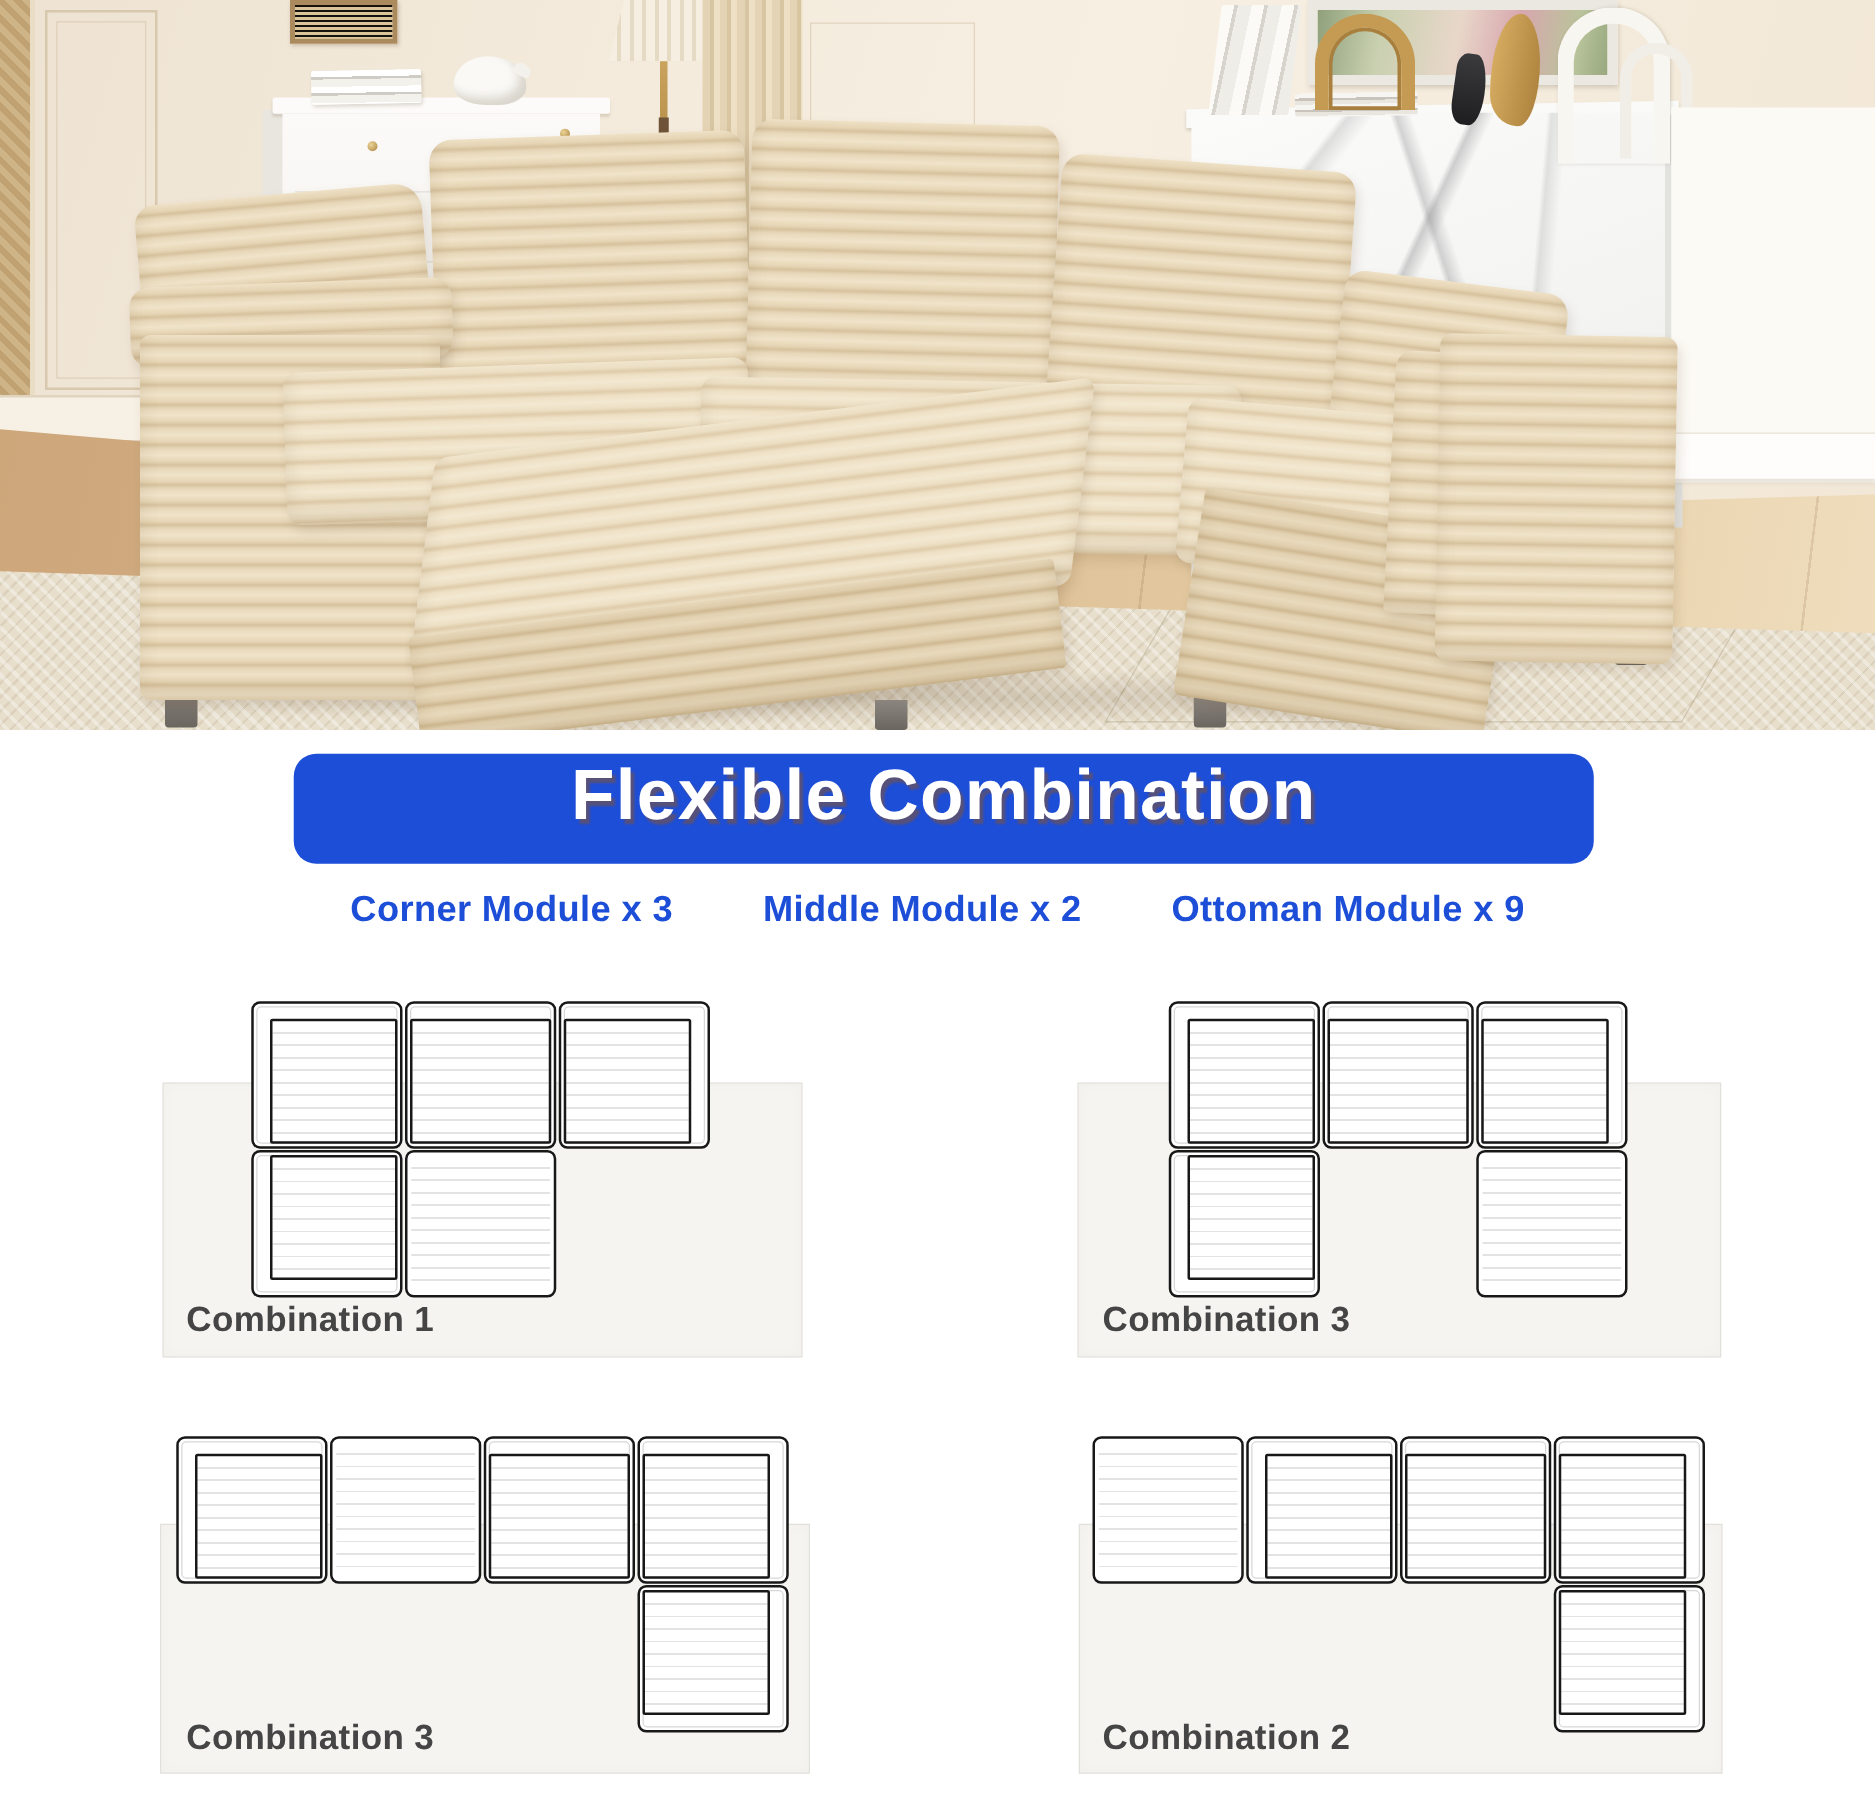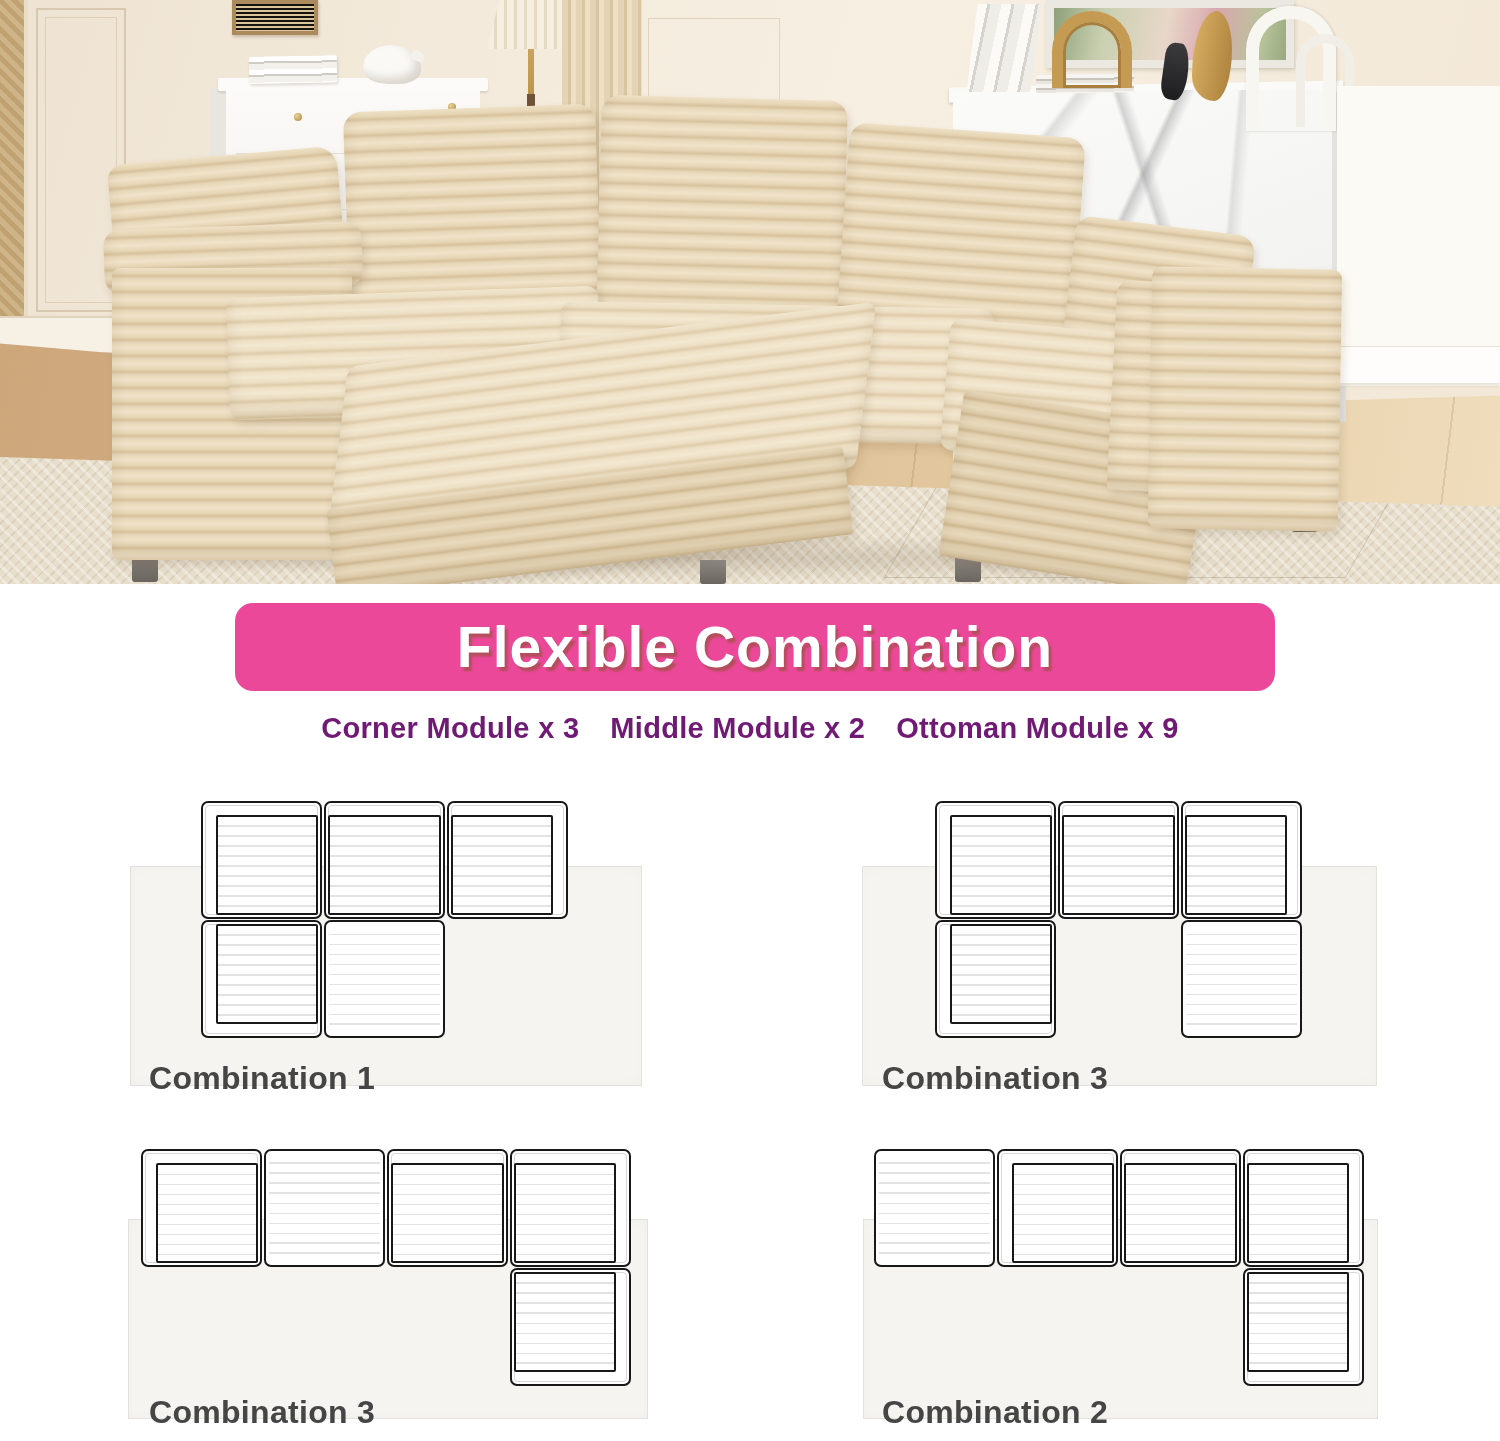--- a/index.html
+++ b/index.html
@@ -88,36 +88,36 @@
   
   .cord{background:repeating-linear-gradient(180deg,#f0e3c9 0px,#e7d6b6 5px,#d7c29e 8px,#e8d8ba 11px,#f0e3c9 16px);}
   .cord-l{background:repeating-linear-gradient(180deg,#f3e8d1 0px,#ecdfc4 5px,#dfccaa 8px,#eee0c5 11px,#f3e8d1 16px);}
   .cord-d{background:repeating-linear-gradient(180deg,#e9dabd 0px,#dfcdac 5px,#cfb992 8px,#e2d1b1 11px,#e9dabd 16px);}
   .cushion{box-shadow:inset 0 -10px 16px rgba(120,90,50,.14),3px 5px 9px rgba(100,70,40,.14);}
   .sofa-shadow{position:absolute;left:110px;top:535px;width:1180px;height:46px;
      background:radial-gradient(ellipse at center,rgba(90,70,45,.20),rgba(90,70,45,0) 70%);}
   .leg{position:absolute;width:26px;background:linear-gradient(#8d8781,#6a655f);border-radius:0 0 3px 3px;}
 
   
-  .band{position:absolute;left:235px;top:603px;width:1040px;height:88px;background:#ec4899;border-radius:18px;
-     display:flex;align-items:center;justify-content:center;}
+  .band{position:absolute;left:235px;top:603px;width:1040px;height:88px;background:#1d4ed8;border-radius:18px;
+     display:flex;align-items:flex-start;justify-content:center;}
   .band-title{color:#ffffff;font-size:57px;font-weight:800;letter-spacing:1px;
      text-shadow:3px 4px 2px rgba(134,84,41,.55);}
-  .modline{position:absolute;left:0;top:712px;width:1500px;display:flex;justify-content:center;gap:31px;
-     font-size:29px;font-weight:700;color:#701a75;letter-spacing:.3px;}
+  .modline{position:absolute;left:0;top:712px;width:1500px;display:flex;justify-content:center;gap:72px;
+     font-size:29px;font-weight:700;color:#1d4ed8;letter-spacing:.3px;}
 
   .combo{position:absolute;width:560px;height:312px;}
   #combo1{left:125px;top:795px;} #combo2{left:858px;top:795px;}
   #combo3{left:125px;top:1143px;} #combo4{left:858px;top:1143px;}
   .combo-rug{position:absolute;background:#f5f4f1;border:1.5px solid #e3e1dc;box-shadow:inset 0 0 14px rgba(0,0,0,.02);}
   #combo1 .combo-rug{left:5px;top:71px;width:510px;height:218px;}
   #combo2 .combo-rug{left:4px;top:71px;width:513px;height:218px;}
   #combo3 .combo-rug{left:3px;top:76px;width:518px;height:198px;}
   #combo4 .combo-rug{left:5px;top:76px;width:513px;height:198px;}
-  .combo-label{position:absolute;font-size:32px;font-weight:700;color:#454545;letter-spacing:.3px;margin-top:20px;}
+  .combo-label{position:absolute;font-size:28px;font-weight:700;color:#454545;letter-spacing:.3px;}
   #combo1 .combo-label,#combo2 .combo-label{left:24px;top:245px;}
   #combo3 .combo-label,#combo4 .combo-label{left:24px;top:231px;}
 
   .mods{position:absolute;inset:0;}
   .mod{position:absolute;width:121px;height:118px;background:#ffffff;border:2px solid #181818;border-radius:7px;
        box-sizing:border-box;}
   .mod::before{content:"";position:absolute;inset:2px;border:1px solid #d7d7d7;border-radius:4px;}
   .mod .seat{position:absolute;left:2px;right:2px;top:2px;bottom:2px;border:2px solid #181818;border-radius:2px;
        background:repeating-linear-gradient(180deg,#ffffff 0px,#ffffff 8.5px,#e3e3e3 8.5px,#e3e3e3 10px);}
   .mod.arm-left .seat{left:13px;}  .mod.arm-right .seat{right:13px;}

